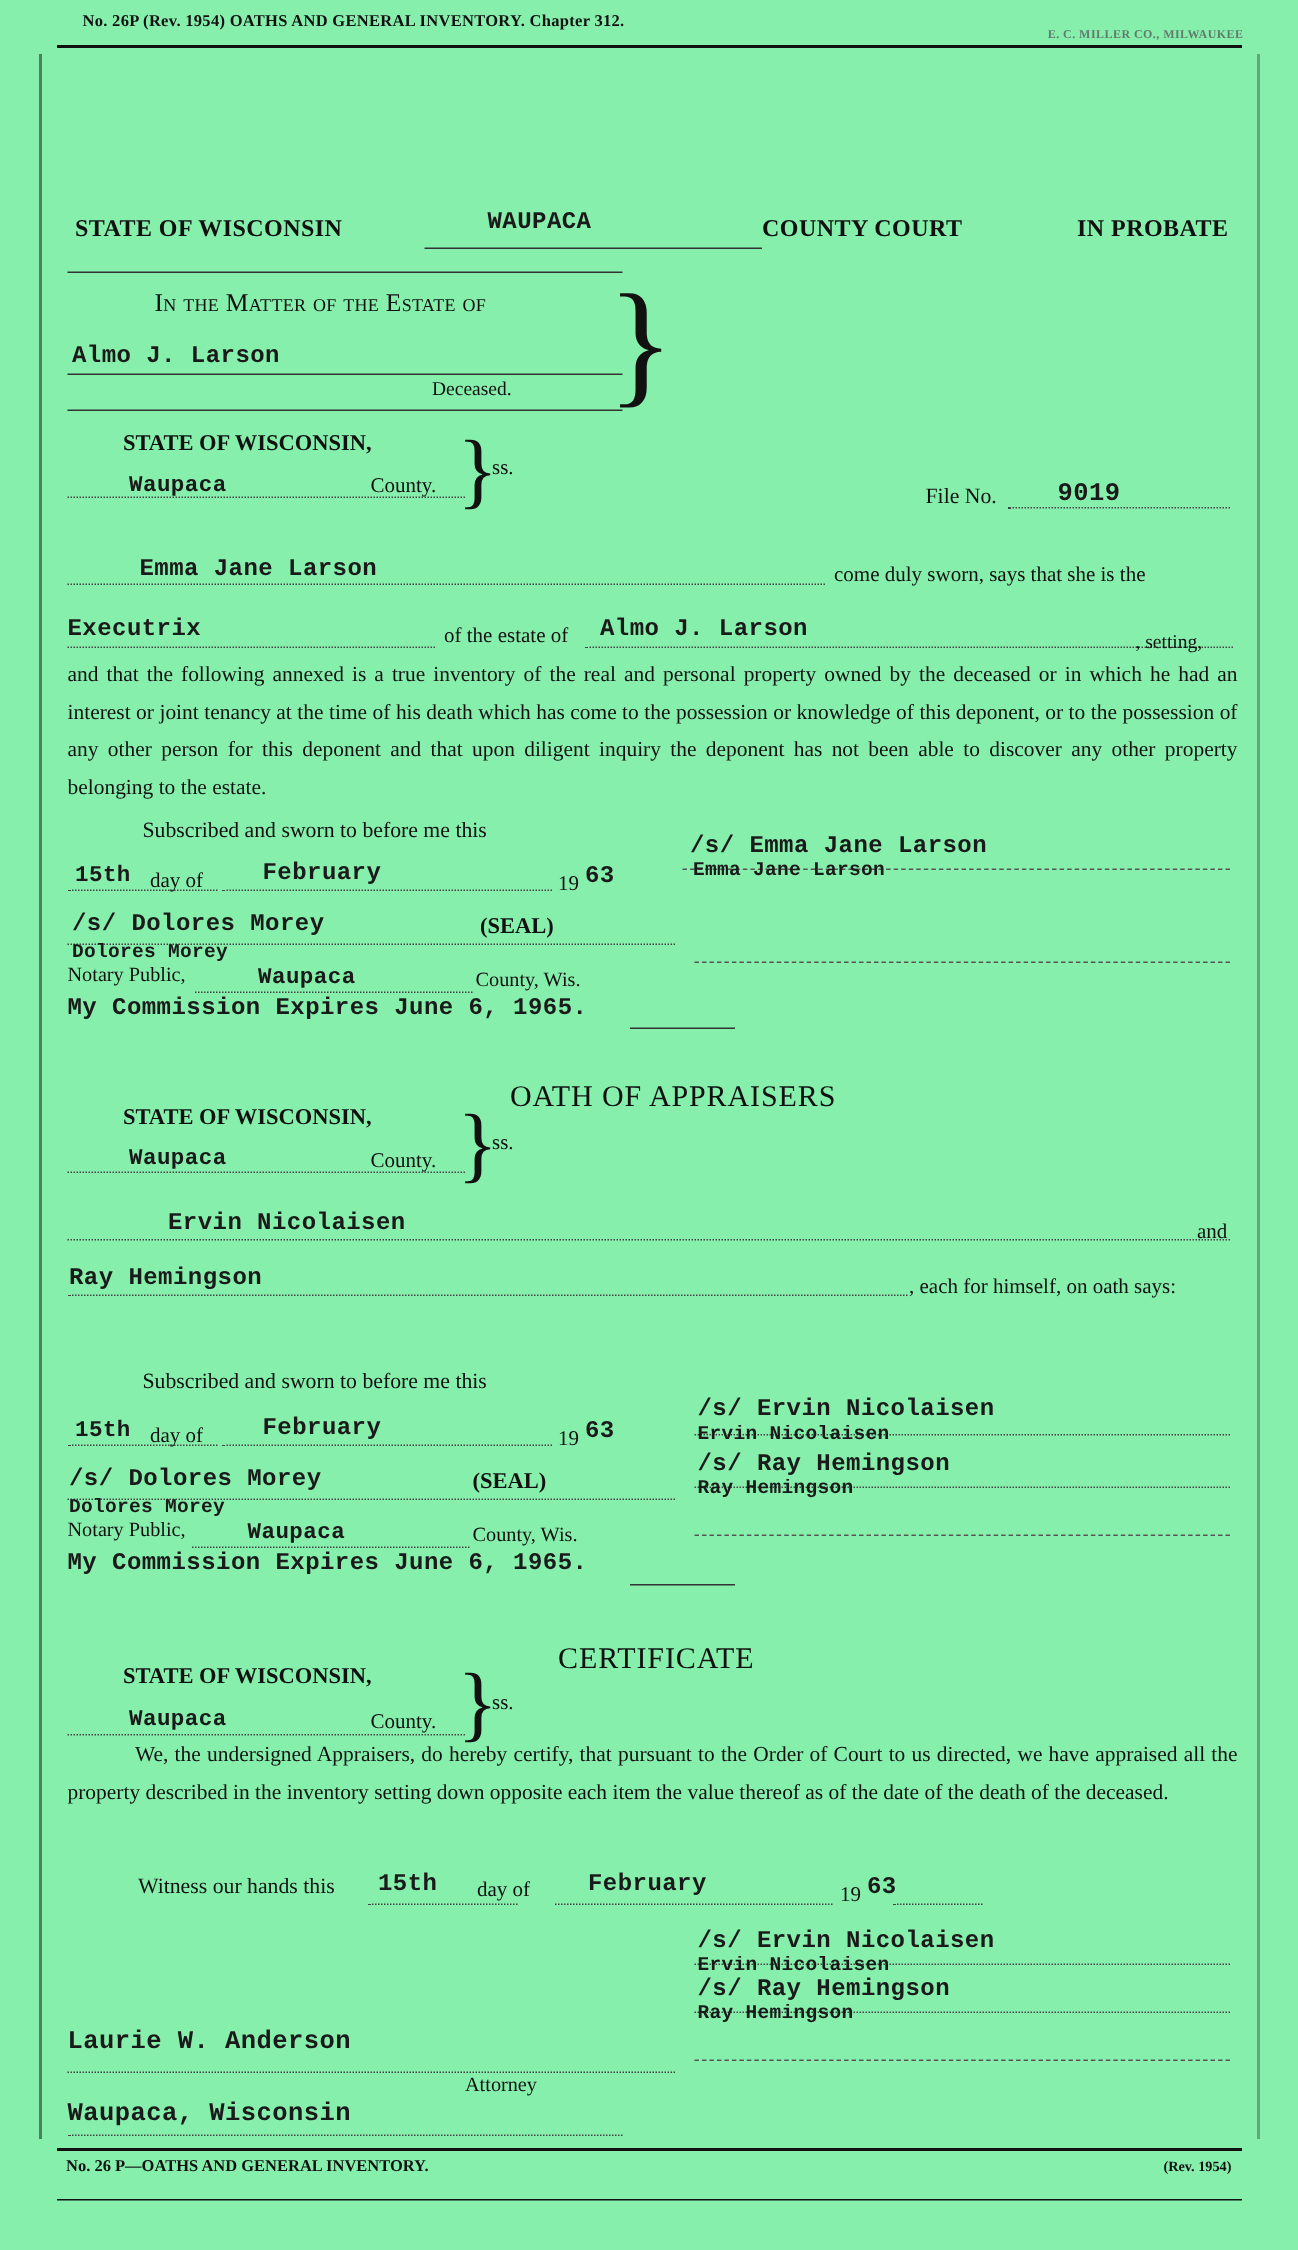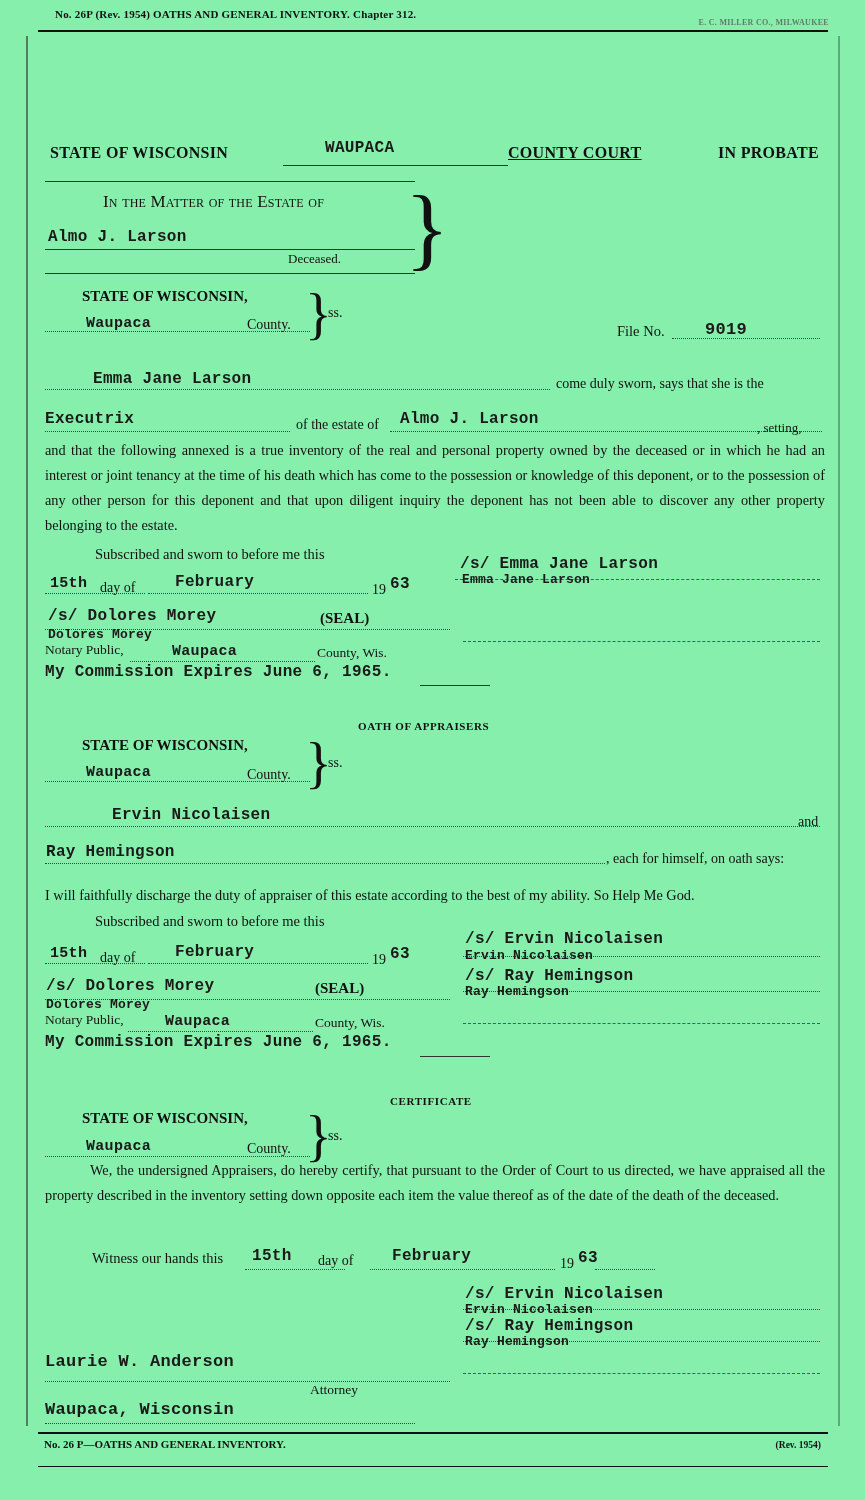--- a/index.html
+++ b/index.html
@@ -23,37 +23,37 @@
   .b{font-weight:bold;}
   .t{font-size:14.5px;}
   .hand{font-family:"Liberation Mono",monospace;font-weight:bold;font-size:15px;letter-spacing:.3px;color:#1a1a1a;}
   .hand-sm{font-family:"Liberation Mono",monospace;font-weight:bold;font-size:13px;letter-spacing:.2px;color:#1a1a1a;}
   .dots{border-bottom:1.5px dotted #444;}
   .solid{border-bottom:1.3px solid #333;}
   .dashed{border-bottom:1.4px dashed #555;}
   .brace{position:absolute;font-size:64px;line-height:40px;font-weight:300;font-family:"Liberation Serif",serif;}
 
   .para{position:absolute;font-size:14.3px;line-height:25px;text-align:justify;}
-  .sect-title{position:absolute;font-weight:bold;font-size:11px;letter-spacing:.6px;margin-left:18px;}
+  .sect-title{position:absolute;font-weight:normal;font-size:20px;letter-spacing:.6px;}
 </style>
 </head>
 <body>
 
 <div class="page">
 
   <div class="hdr-text">No. 26P   (Rev. 1954)   OATHS AND GENERAL INVENTORY.  Chapter 312.</div>
   <div class="hdr-right">E. C. MILLER CO., MILWAUKEE</div>
   <div class="rule hdr-line"></div>
   <div class="rule edge-left"></div>
   <div class="rule edge-right"></div>
 
   <div class="abs" style="left:50px;top:144px;font-size:16px;font-weight:bold;letter-spacing:.3px;">STATE OF WISCONSIN</div>
   <div class="abs solid" style="left:283px;top:143px;width:225px;height:22px;"></div>
   <div class="abs hand" style="left:325px;top:139px;font-size:16px;">WAUPACA</div>
-  <div class="abs" style="left:508px;top:144px;font-size:16px;font-weight:bold;letter-spacing:.3px;text-decoration:underline;">COUNTY COURT</div>
+  <div class="abs" style="left:508px;top:144px;font-size:16px;font-weight:bold;letter-spacing:.3px;">COUNTY COURT</div>
   <div class="abs" style="left:718px;top:144px;font-size:16px;font-weight:bold;letter-spacing:.3px;">IN PROBATE</div>
 
   <div class="abs solid" style="left:45px;top:180px;width:370px;height:1px;"></div>
   <div class="abs cap" style="left:103px;top:192px;font-size:17px;letter-spacing:.2px;">In the Matter of the Estate of</div>
   <div class="abs solid" style="left:45px;top:248px;width:370px;height:1px;"></div>
   <div class="abs hand" style="left:48px;top:228px;font-size:16px;">Almo J. Larson</div>
   <div class="abs" style="left:288px;top:251px;font-size:13px;">Deceased.</div>
   <div class="abs solid" style="left:45px;top:272px;width:370px;height:1px;"></div>
   <div class="brace abs" style="left:405px;top:185px;font-size:92px;line-height:86px;">}</div>
 
@@ -118,21 +118,20 @@
   <div class="abs t" style="left:328px;top:755px;font-size:14px;">ss.</div>
 
   <div class="abs dots" style="left:45px;top:825px;width:775px;height:1px;"></div>
   <div class="abs hand" style="left:112px;top:806px;font-size:16px;">Ervin Nicolaisen</div>
   <div class="abs t" style="left:798px;top:814px;font-size:14px;">and</div>
 
   <div class="abs dots" style="left:45px;top:862px;width:560px;height:1px;"></div>
   <div class="abs hand" style="left:46px;top:843px;font-size:16px;">Ray Hemingson</div>
   <div class="abs t" style="left:606px;top:851px;font-size:14px;">, each for himself, on oath says:</div>
 
-  <div class="para" style="left:45px;top:883px;width:780px;">I will faithfully discharge the duty of appraiser of this estate according to the best of my ability. So Help Me God.</div>
 
   <div class="abs t" style="left:95px;top:913px;font-size:14.5px;">Subscribed and sworn to before me this</div>
 
   <div class="abs dots" style="left:45px;top:962px;width:100px;height:1px;"></div>
   <div class="abs hand" style="left:50px;top:945px;">15th</div>
   <div class="abs t" style="left:100px;top:950px;font-size:14px;">day of</div>
   <div class="abs dots" style="left:148px;top:962px;width:220px;height:1px;"></div>
   <div class="abs hand" style="left:175px;top:943px;font-size:16px;">February</div>
   <div class="abs t" style="left:372px;top:952px;font-size:14px;">19</div>
   <div class="abs hand" style="left:390px;top:945px;font-size:16px;">63</div>

